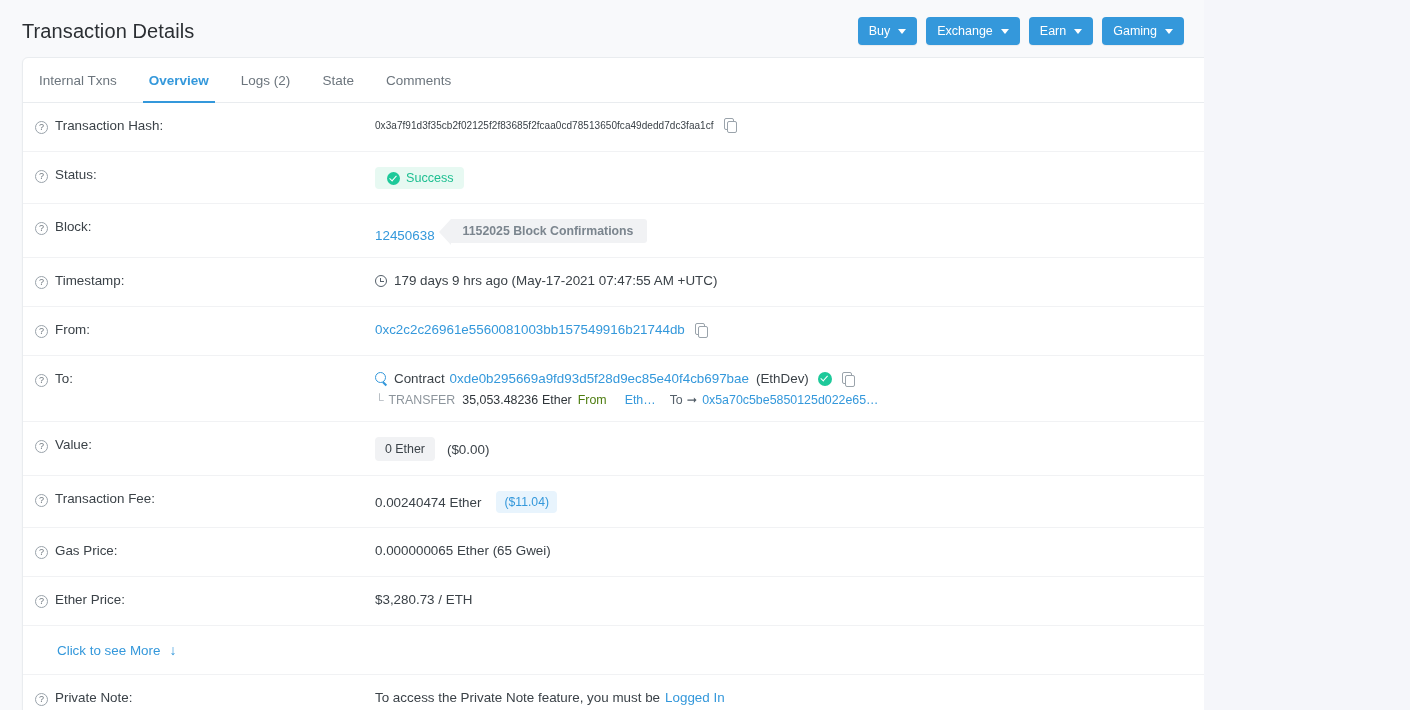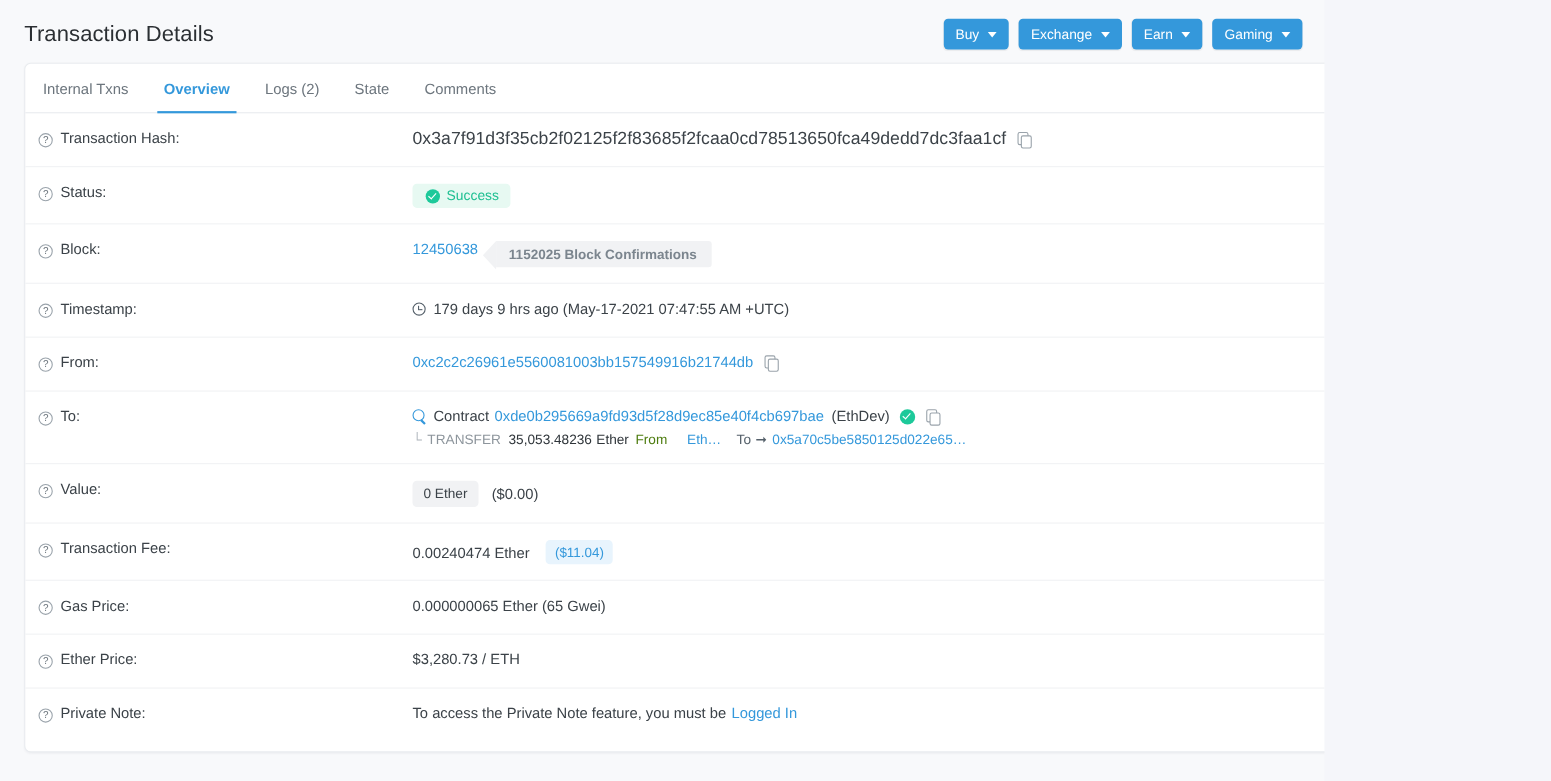--- a/index.html
+++ b/index.html
@@ -150,21 +150,21 @@
   .row-value {
     flex: 1 1 auto;
     font-size: 13.4px;
     color: #3b4248;
     display: flex;
     flex-direction: column;
     gap: 6px;
     padding-top: 1px;
   }
   .vline { display: flex; align-items: center; flex-wrap: wrap; gap: 0; }
-  .mono-hash { color: #3b4248; font-size: 16px; letter-spacing: .05px; }
+  .mono-hash { color: #3b4248; font-size: 10px; letter-spacing: .05px; }
   a.link, .link {
     color: #3498db;
     text-decoration: none;
     cursor: pointer;
   }
   .copy-icon {
     display: inline-block;
     margin-left: 10px;
     width: 13px; height: 14px;
     position: relative;
@@ -202,21 +202,21 @@
     content: "";
     position: absolute;
     left: 4px; top: 2px;
     width: 3px; height: 6px;
     border: solid #ffffff;
     border-width: 0 1.6px 1.6px 0;
     transform: rotate(42deg);
   }
 
   
-  .block-line { display: flex; align-items: flex-start; }
+  .block-line { display: flex; align-items: flex-end; }
   .confirm-badge {
     position: relative;
     margin-left: 16px;
     background: #f1f2f4;
     color: #7b858e;
     font-size: 12.3px;
     font-weight: bold;
     padding: 5px 14px 5px 12px;
     border-radius: 0 3px 3px 0;
   }
@@ -554,20 +554,26 @@
           <span class="qmark">?</span>
           <span>Ether Price:</span>
         </div>
         <div class="row-value">
           <div class="vline">
             <span>$3,280.73 / ETH</span>
           </div>
         </div>
       </div>
 
+      <div class="more-row">
+        <div class="more-link">
+          <span>Click to see More</span>
+          <span class="down-arrow">↓</span>
+        </div>
+      </div>
 
       <div class="row">
         <div class="row-label">
           <span class="qmark">?</span>
           <span>Private Note:</span>
         </div>
         <div class="row-value">
           <div class="vline">
             <span>To access the Private Note feature, you must be</span>
             <span style="width:5px"></span>

